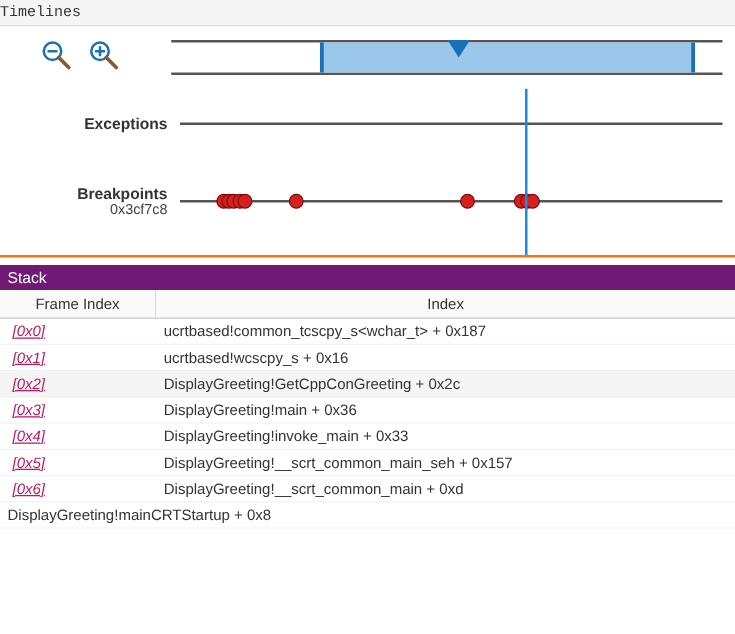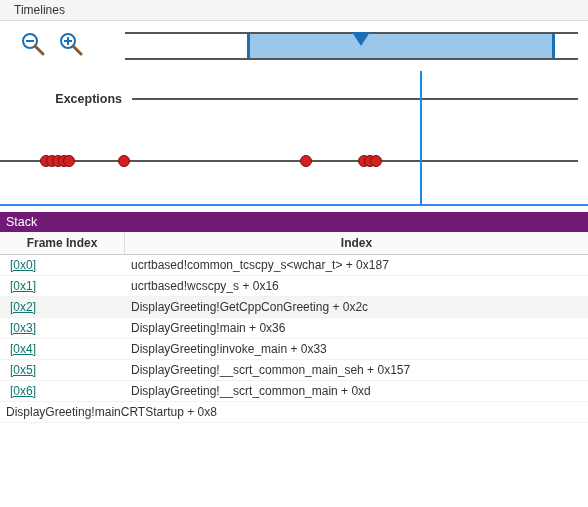--- a/index.html
+++ b/index.html
@@ -1,20 +1,20 @@
 <!DOCTYPE html>
 <html><head>
 <meta charset="utf-8">
 <style>
   * { box-sizing: border-box; margin: 0; padding: 0; }
   body { font-family: "Segoe UI", Tahoma, sans-serif; font-size: 12px; background: #fff; color: #333; width: 588px; }
   
-  .panel-title { background: #f5f5f5; padding: 3px 14px; border-bottom: 1px solid #ddd; font-size: 12px; color: #333; }
+  .panel-title { background: #f5f5f5; padding: 3px 0; border-bottom: 1px solid #ddd; font-size: 12px; color: #333; font-family: Liberation Mono, monospace; }
   
-  .timelines-body { padding: 8px 0 12px 0; border-bottom: 2px solid #3b82f6; position: relative; }
+  .timelines-body { padding: 8px 0 12px 12px; border-bottom: 2px solid #f97316; position: relative; }
   
   .zoom-row { display: flex; align-items: center; padding: 2px 10px 8px 20px; }
   .zoom-icons { display: flex; gap: 12px; width: 105px; }
   .zoom-icon svg { width: 26px; height: 26px; }
   
   .overview-bar { flex: 1; height: 28px; border-top: 2px solid #555; border-bottom: 2px solid #555; position: relative; background: #fff; }
   .overview-sel { position: absolute; top: 0; bottom: 0; background: #9bc7eb; border-left: 3px solid #1b6fb5; border-right: 3px solid #1b6fb5; }
   .overview-marker { position: absolute; top: -2px; width: 0; height: 0; border-left: 9px solid transparent; border-right: 9px solid transparent; border-top: 14px solid #1b6fb5; transform: translateX(-50%); }
   
   .track { display: flex; align-items: center; padding: 6px 10px 6px 0; min-height: 62px; }
@@ -24,28 +24,28 @@
   .track-line { flex: 1; height: 2px; background: #555; position: relative; }
   
   .playhead { position: absolute; top: 50px; bottom: 0; width: 2px; background: #1b8ae6; z-index: 5; }
   
   .marker-diamond { position: absolute; width: 12px; height: 12px; background: #f5a623; border: 1.5px solid #b06a00; transform: translate(-50%, -50%) rotate(45deg); top: 1px; }
   .marker-circle { position: absolute; width: 12px; height: 12px; background: #d62020; border: 1.5px solid #7a0d0d; border-radius: 50%; transform: translate(-50%, -50%); top: 1px; }
   
   .stack-panel { margin-top: 6px; }
   .stack-title { background: #701a75; color: #fff; padding: 3px 6px; font-size: 12.5px; }
   .stack-header { display: flex; border-bottom: 1px solid #ccc; background: #fafafa; }
-  .stack-header div { padding: 4px 6px; font-size: 12px; color: #333; font-weight: bold; }
+  .stack-header div { padding: 4px 6px; font-size: 12px; color: #333; }
   .col-idx { width: 125px; border-right: 1px solid #ddd; text-align: center; }
   .col-name { flex: 1; text-align: center; }
   .stack-rows { }
   .stack-row { display: flex; padding: 3px 0; border-bottom: 1px solid #f2f2f2; }
   .stack-row.sel { background: #f5f5f5; align-items: flex-end; }
   .stack-row .cell-idx { width: 125px; padding: 0 10px; }
-  .stack-row .cell-idx a { color: #0f766e; text-decoration: underline; cursor: pointer; }
+  .stack-row .cell-idx a { color: #be185d; text-decoration: underline; cursor: pointer; font-style: italic; }
   .stack-row .cell-name { flex: 1; padding: 0 6px; }
   .stack-row.bold .cell-name { font-weight: normal; }
 </style>
 </head>
 <body>
 
 <div class="panel-title">Timelines</div>
 
 <div class="timelines-body">
   <div class="playhead" id="playhead" style="left: 419.67px;"></div>
@@ -75,20 +75,24 @@
   </div>
 
   <div id="tracks">
       <div class="track">
         <div class="track-label">
           <div class="t-title">Exceptions</div>
         </div>
         <div class="track-line"></div>
       </div>
       <div class="track">
+        <div class="track-label">
+          <div class="t-title">Breakpoints</div>
+          <div class="t-sub">0x3cf7c8</div>
+        </div>
         <div class="track-line">
           <div class="marker-circle" style="left: 8%;"></div>
           <div class="marker-circle" style="left: 9%;"></div>
           <div class="marker-circle" style="left: 10%;"></div>
           <div class="marker-circle" style="left: 11%;"></div>
           <div class="marker-circle" style="left: 12%;"></div>
           <div class="marker-circle" style="left: 21.5%;"></div>
           <div class="marker-circle" style="left: 53%;"></div>
           <div class="marker-circle" style="left: 63%;"></div>
           <div class="marker-circle" style="left: 64%;"></div>

